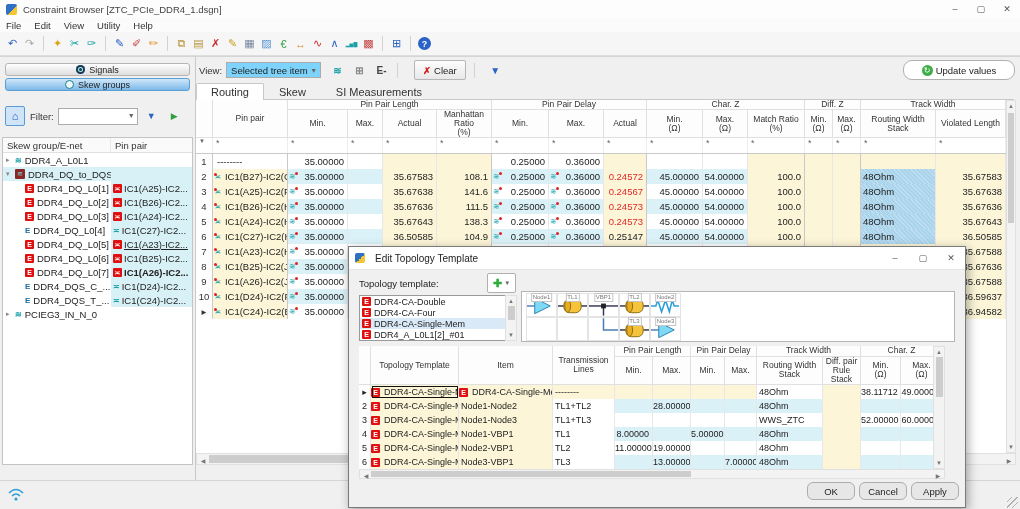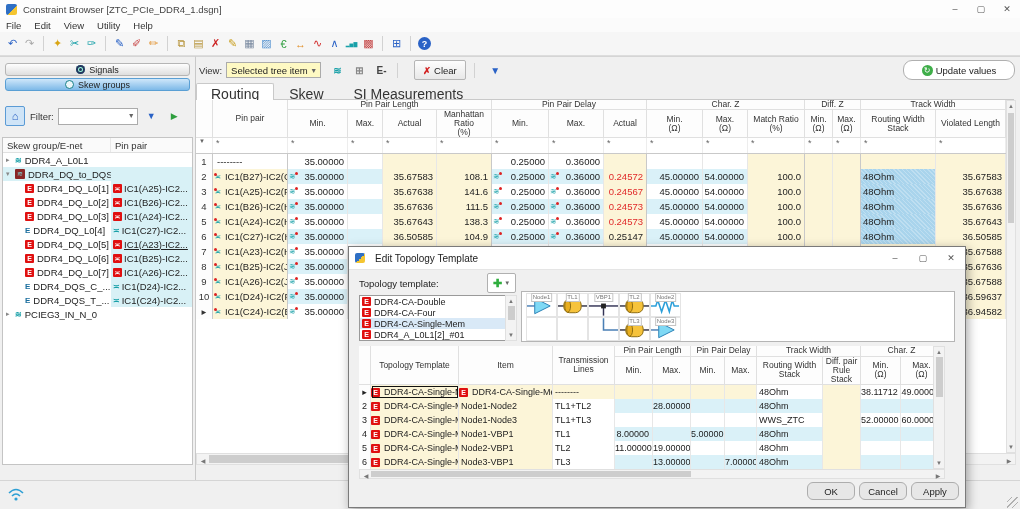--- a/index.html
+++ b/index.html
@@ -44,29 +44,29 @@
   .texp{width:9px;font-size:7px;color:#888;flex:none}
   .tlab{margin-left:3px}
   .ti-net,.pi-pin{color:#18a0a8;font-size:8px;font-weight:bold;flex:none}
   .ti-skew{width:10px;height:10px;background:#8a2626;color:#7fd4d4;font-size:7px;line-height:10px;text-align:center;border-radius:1px;flex:none}
   .ti-ered,.pi-pinred,.i-ered{width:9px;height:9px;background:#e01010;color:#fff;font-weight:bold;font-size:7px;line-height:9px;text-align:center;border-radius:1px;flex:none}
   .ti-eplain{color:#1a6e9e;font-weight:bold;font-size:8px;flex:none}
   
   .rightpanel{left:195px;top:56px;width:825px;height:424px;background:#f0f0f0;border-top:1px solid #d5d5d5;border-left:1px solid #c9c9c9}
   .viewbar{left:199px;top:60px;width:700px;height:20px;display:flex;align-items:center}
   .vlabel{margin-right:4px;color:#333}
-  .vcombo{width:95px;height:16px;background:#fef9c3;border:1px solid #ababab;display:flex;align-items:center;padding-left:4px;box-sizing:border-box;position:relative}
+  .vcombo{width:95px;height:16px;background:#7dd3fc;border:1px solid #ababab;display:flex;align-items:center;padding-left:4px;box-sizing:border-box;position:relative}
   .vcombo .da{position:absolute;right:3px;top:4px;font-size:7px;color:#666}
   .vicon{width:19px;height:18px;margin-left:3px;display:flex;align-items:center;justify-content:center;font-size:10px;font-weight:bold}
   .clearbtn{height:18px;margin-left:10px;padding:0 8px;border:1px solid #b5b5b5;background:linear-gradient(#fdfdfd,#e8e8e8);border-radius:2px;display:flex;align-items:center;font-size:9.5px;color:#222}
   .clearbtn .x{color:#d22222;font-weight:bold;margin-right:3px}
   .updbtn{left:903px;top:60px;width:110px;height:18px;border:1px solid #b0b0b0;border-radius:9px;background:#fff;display:flex;align-items:center;justify-content:center;font-size:9.5px;color:#222}
   .updbtn .g{width:11px;height:11px;border-radius:50%;background:#3fae49;color:#fff;font-size:8px;line-height:11px;text-align:center;margin-right:3px}
   .tabs{left:196px;top:83px;width:818px;height:17px;display:flex;border-bottom:1px solid #c9c9c9;box-sizing:border-box}
-  .tab{padding:2px 14px 0 14px;font-size:14px;color:#333;border:1px solid transparent;border-bottom:none}
+  .tab{padding:2px 14px 0 14px;font-size:11px;color:#333;border:1px solid transparent;border-bottom:none}
   .tab.act{background:#fff;border-color:#c9c9c9;border-radius:2px 2px 0 0;position:relative;top:0px;height:17px;box-sizing:border-box}
   
   .mtable{left:196px;top:100px;width:810px;height:353px;background:#fff;overflow:hidden}
   .mt-grid{display:grid;grid-template-columns:17px 75px 60px 35px 54px 55px 57px 55px 43px 56px 45px 57px 28px 28px 75px 70px}
   .mt-head{height:38px}
   .hcell{border-right:1px solid #e0e0e0;border-bottom:1px solid #e0e0e0;background:#fdfdfd;
          display:flex;align-items:center;justify-content:center;text-align:center;
          font-size:8.5px;color:#333;white-space:pre-line;line-height:9px;overflow:hidden}
   .ft{height:15px;border-bottom:1px solid #c9c9c9;background:#fff}
   .ftc{border-right:1px solid #ededed;padding-left:3px;color:#666;font-size:9px;overflow:hidden}
@@ -283,21 +283,21 @@
           <span style="margin-left: 2px;">IC1(B25)-IC2...</span>
         </div>
       </div>
       <div class="trow">
         <div class="tname" style="padding-left: 22px;">
           <span class="ti-ered">E</span>
           <span class="tlab">DDR4_DQ_L0[7]</span>
         </div>
         <div class="tpin cy">
           <span class="pi-pinred">≍</span>
-          <span style="margin-left: 2px;">IC1(A26)-IC2...</span>
+          <span style="margin-left: 2px; font-weight: bold;">IC1(A26)-IC2...</span>
         </div>
       </div>
       <div class="trow">
         <div class="tname" style="padding-left: 22px;">
           <span class="ti-eplain">E</span>
           <span class="tlab">DDR4_DQS_C_...</span>
         </div>
         <div class="tpin cy">
           <span class="pi-pin">≍</span>
           <span style="margin-left: 2px;">IC1(D24)-IC2...</span>

